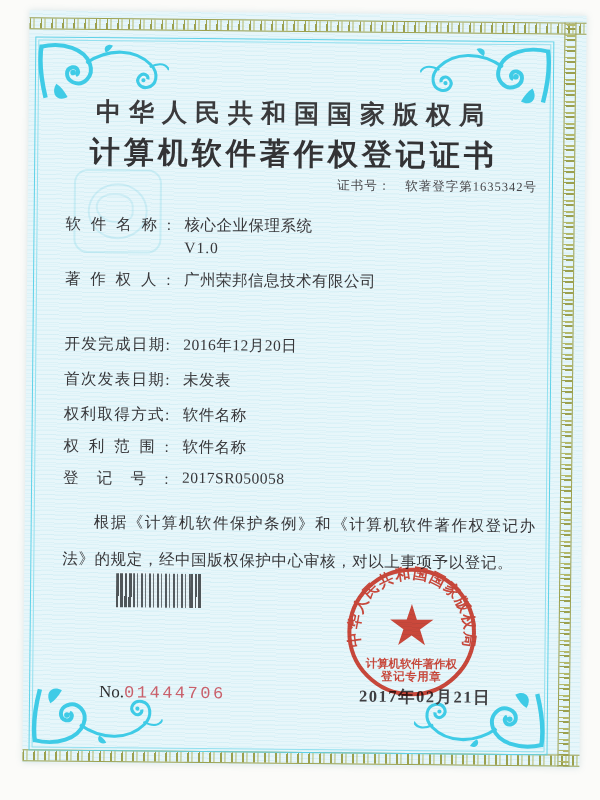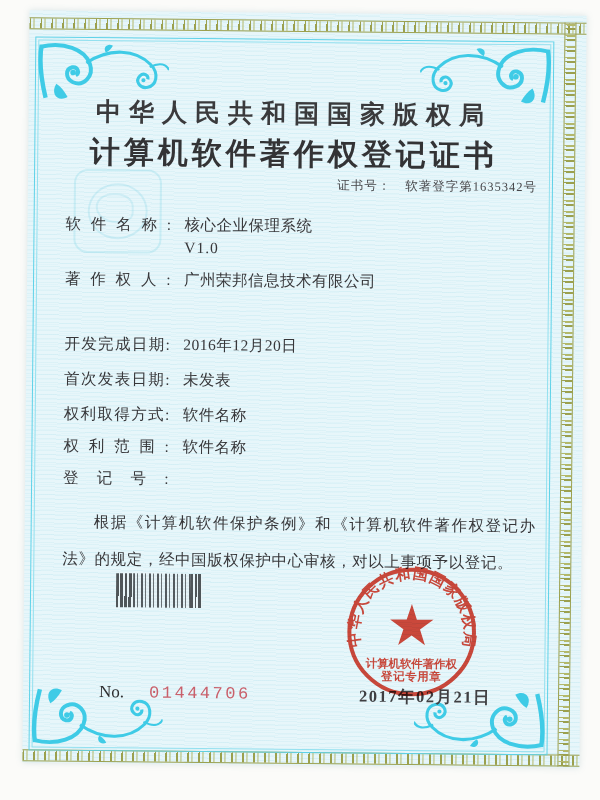--- a/index.html
+++ b/index.html
@@ -113,21 +113,21 @@
     background-image:
       repeating-linear-gradient(90deg, rgba(55,60,64,.95) 0 2px, transparent 2px 4px, rgba(55,60,64,.8) 4px 5px, transparent 5px 8px),
       repeating-linear-gradient(0deg, rgba(234,245,248,.95) 0 1.5px, transparent 1.5px 3.5px, rgba(234,245,248,.85) 3.5px 4.5px, transparent 4.5px 6.5px);}
   .bc-right{ flex:0 0 12px;
     background:repeating-linear-gradient(90deg,#3c4043 0 3px,#eaf5f8 3px 5px,#3c4043 5px 6.5px,#eaf5f8 6.5px 8px);}
 
   
   .serial{ position:absolute; left:76px; top:671px; font-size:17px; color:#2e2e30; }
   .serial .digits{
     font-family:"Liberation Mono","DejaVu Sans Mono",monospace;
-    margin-left:25px; font-size:17px; letter-spacing:2.5px; color:#c9606b;
+    margin-left:0; font-size:17px; letter-spacing:2.5px; color:#c9606b;
   }
 
   
   .issue-date{
     position:absolute; left:336px; top:672px; font-size:16.5px;
     color:#3f3f42; letter-spacing:1.5px; font-weight:700;
   }
   .seal{ position:absolute; left:321px; top:551px; width:134px; height:134px;
     mix-blend-mode:multiply; opacity:.92; }
 </style>
@@ -205,20 +205,21 @@
     <span class="val">软件名称</span>
   </div>
 
   <div class="field f6">
     <span class="lab">权利范围:</span>
     <span class="val">软件名称</span>
   </div>
 
   <div class="field f7">
     <span class="lab">登记号:</span>
+    <span class="val">2017SR050058</span>
   </div>
 
   <p class="statement">根据《计算机软件保护条例》和《计算机软件著作权登记办法》的规定，经中国版权保护中心审核，对以上事项予以登记。</p>
 
   <div class="barcode">
     <span class="bc-left"></span>
     <span class="bc-mid"></span>
     <span class="bc-right"></span>
   </div>
 

